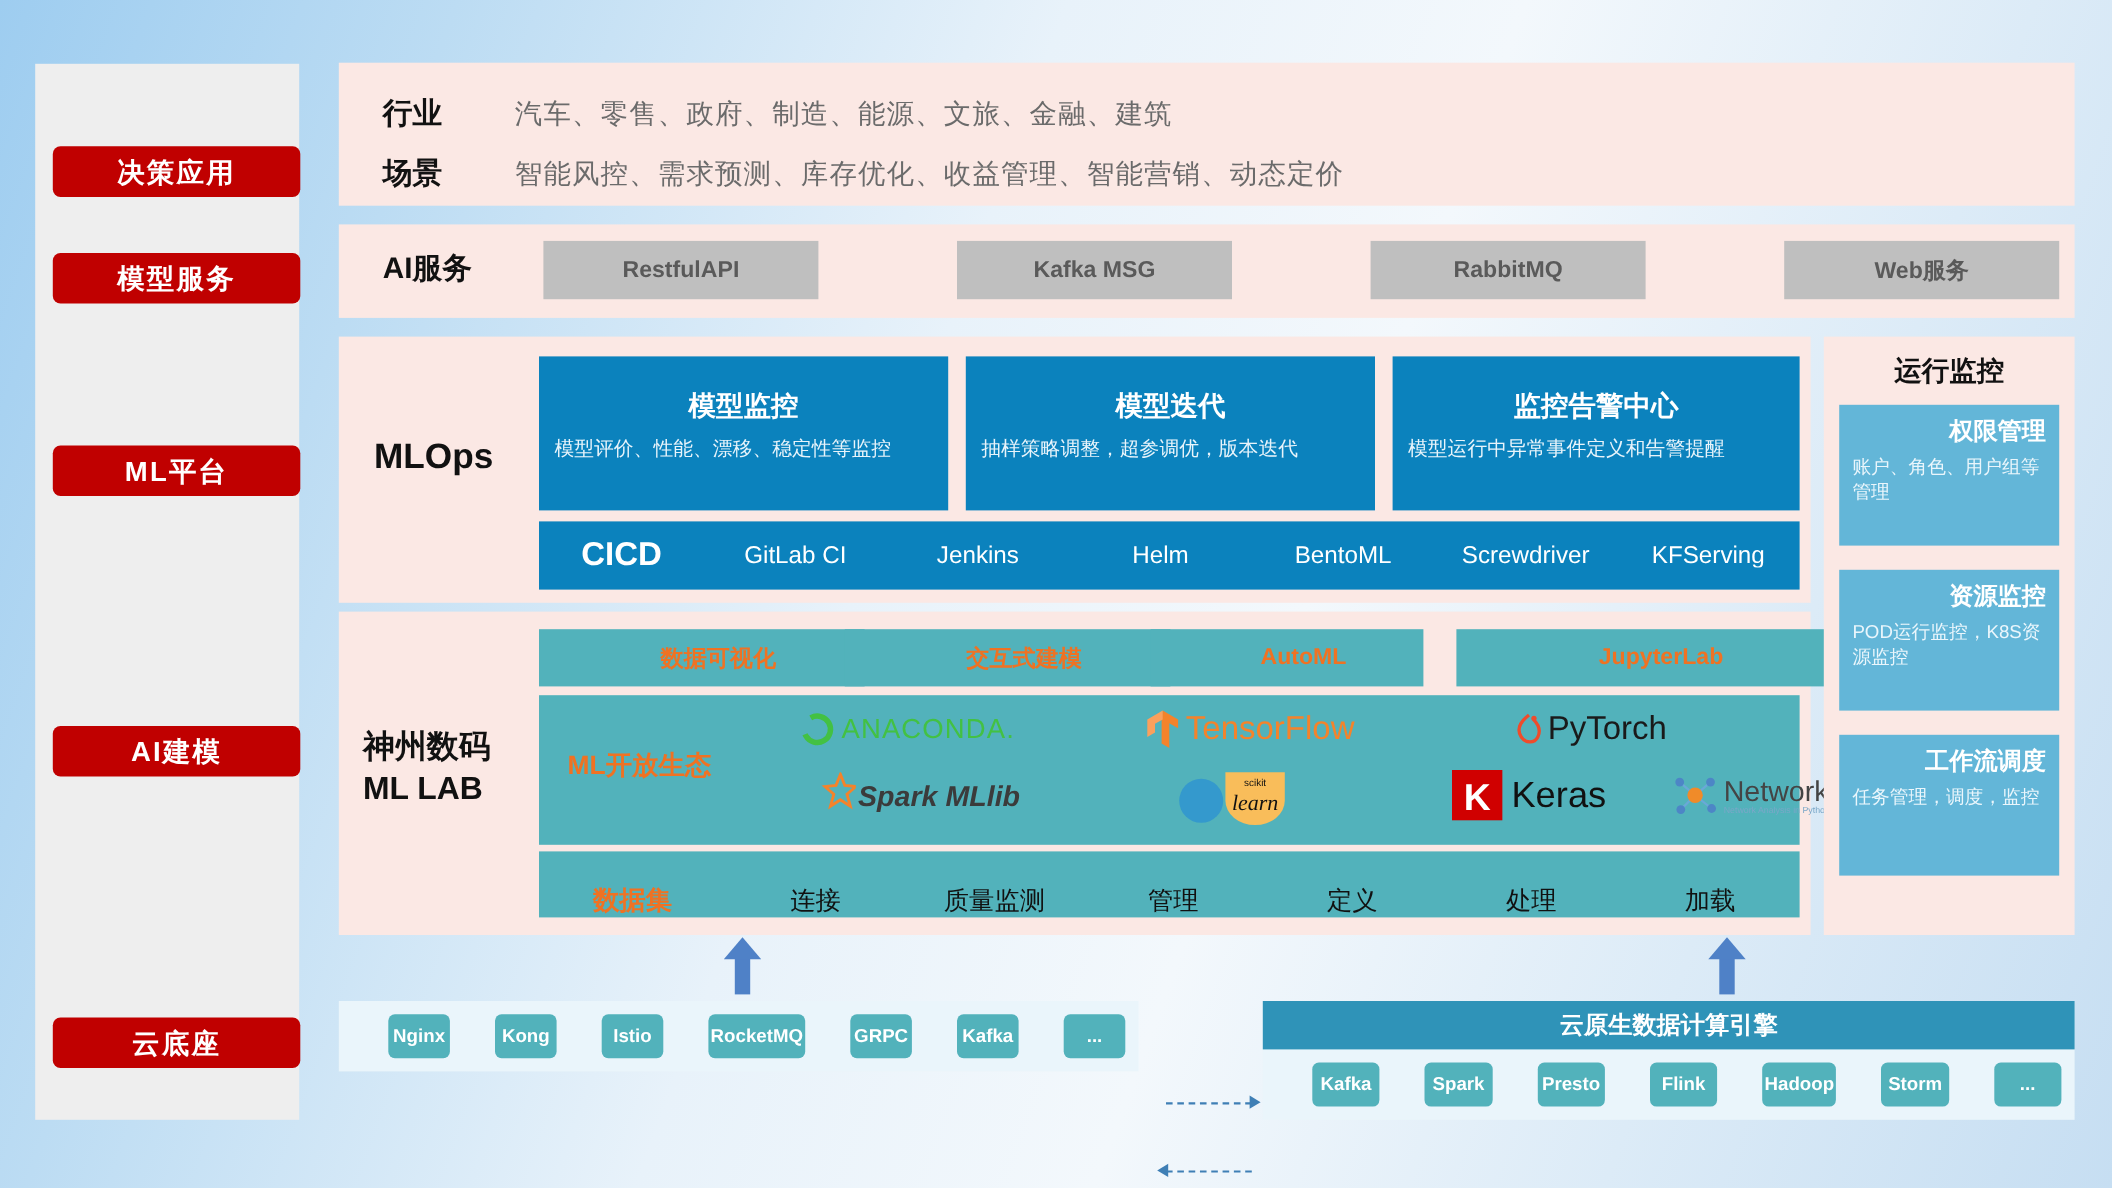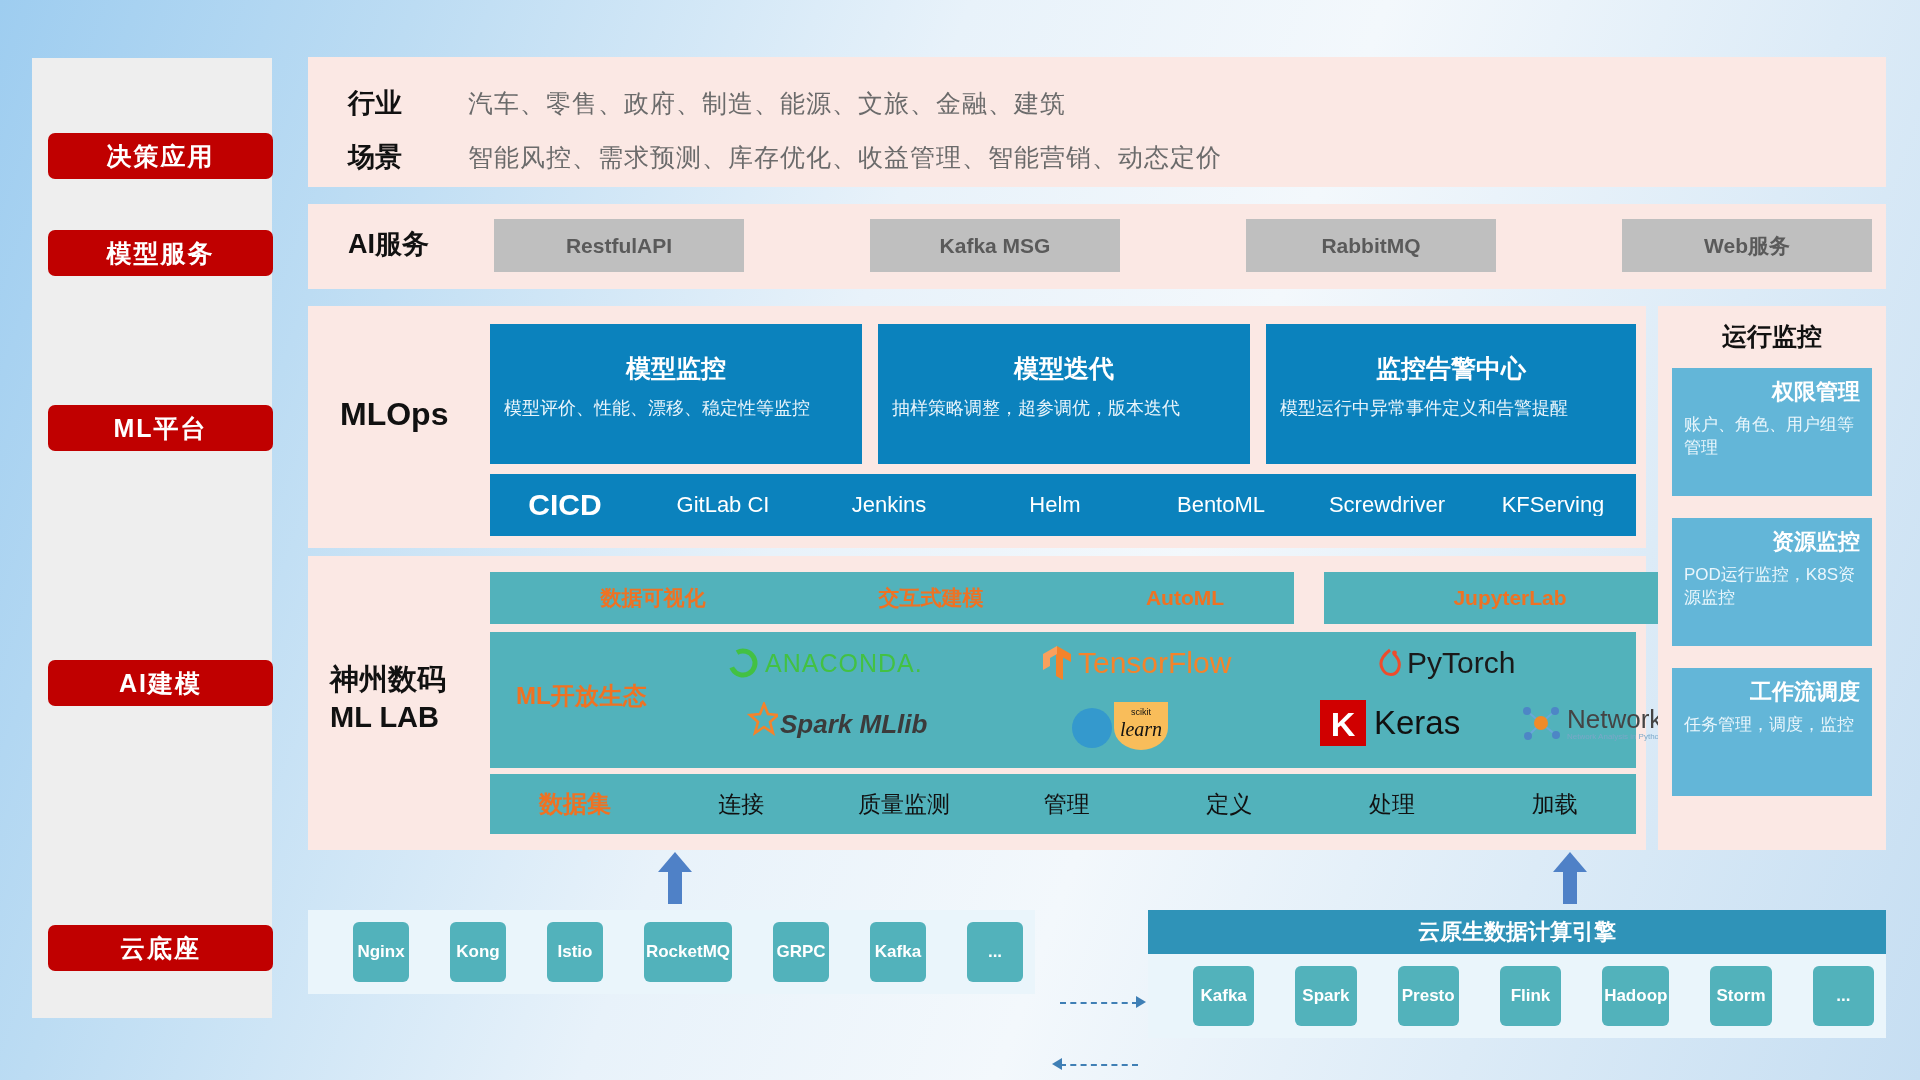--- a/index.html
+++ b/index.html
@@ -65,21 +65,21 @@
     position:absolute;top:16px;height:52px;background:#52b2bb;
     color:#ef7223;font-size:21px;font-weight:bold;
     display:flex;align-items:center;justify-content:center;padding-left:30px;
   }
   .ecosys{
     position:absolute;left:182px;top:76px;width:1146px;height:136px;background:#52b2bb;
   }
   .ecosys .etitle{position:absolute;left:26px;top:48px;color:#ef7223;font-size:24px;font-weight:bold;}
   .dataset{
     position:absolute;left:182px;top:218px;width:1146px;height:60px;background:#52b2bb;
-    display:flex;align-items:center;
+    display:flex;align-items:flex-end;
   }
   .dataset .h{width:170px;text-align:center;color:#ef7223;font-size:24px;font-weight:bold;}
   .dataset .i{flex:1;text-align:center;color:#111;font-size:23px;}
 
   
   .rightcol{position:absolute;left:1658px;top:306px;width:228px;height:544px;}
   .rightcol .h{
     position:absolute;left:0;top:14px;width:228px;text-align:center;
     font-size:25px;font-weight:bold;color:#111;
   }
@@ -90,21 +90,21 @@
   .rcard .t{font-size:22px;font-weight:bold;text-align:right;margin-bottom:7px;}
   .rcard .d{font-size:17px;line-height:1.35;color:#eaf6fc;}
 
   
   .foundwrap{position:absolute;left:308px;top:884px;width:1578px;height:150px;}
   .fbox{position:absolute;top:26px;background:#eaf5fb;}
   .fhead{height:44px;background:#2f93b8;color:#fff;font-size:22px;font-weight:bold;
          display:flex;align-items:center;justify-content:center;}
   .fchips{display:flex;gap:8px;padding:12px 12px;}
   .fchip{
-    flex:1;height:60px;background:#52b2bb;border-radius:6px;color:#fff;
+    flex:1;height:40px;background:#52b2bb;border-radius:6px;color:#fff;
     font-size:17px;font-weight:bold;display:flex;align-items:center;justify-content:center;
     text-align:center;line-height:1.05;padding:0 2px;box-sizing:border-box;margin-left:33px;
   }
   .uparrow{position:absolute;width:34px;height:52px;}
   .uparrow:before{
     content:"";position:absolute;left:10px;top:18px;width:14px;height:34px;background:#4f81c7;
   }
   .uparrow:after{
     content:"";position:absolute;left:0;top:0;width:0;height:0;
     border-left:17px solid transparent;border-right:17px solid transparent;

